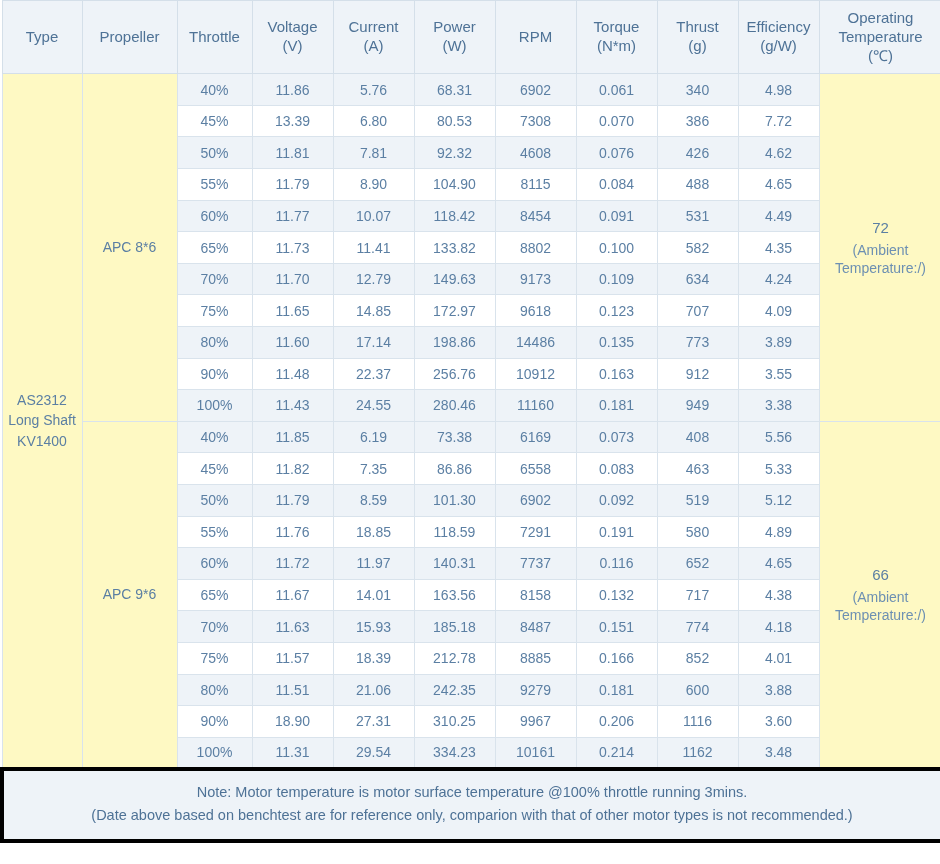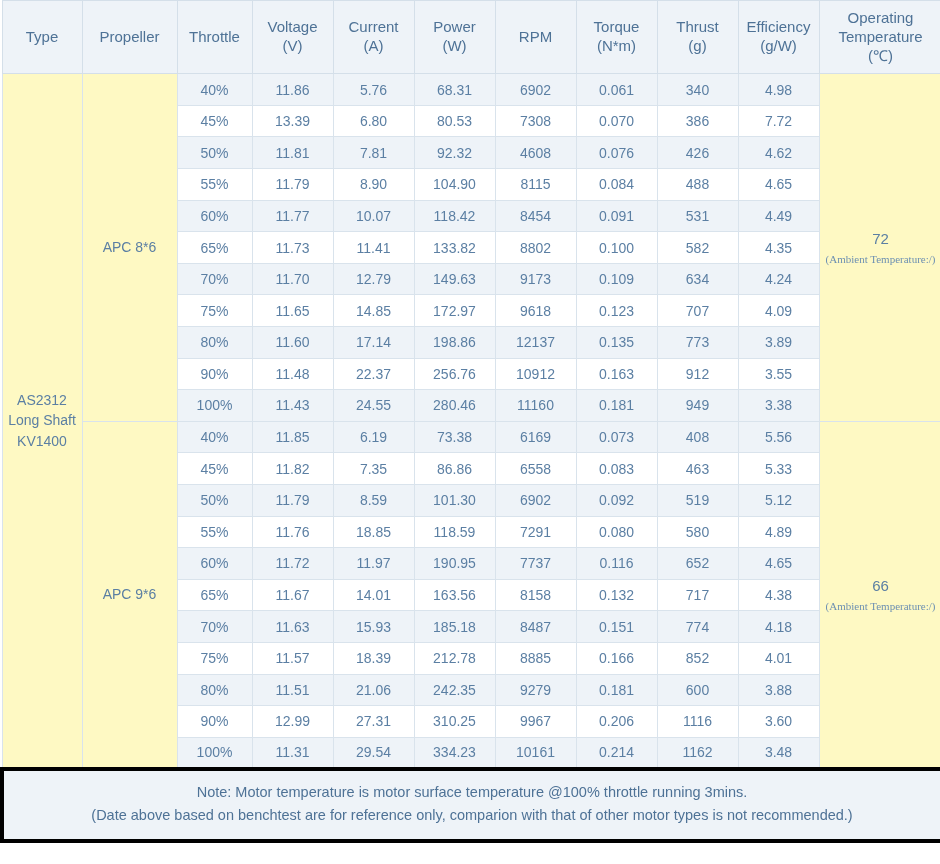--- a/index.html
+++ b/index.html
@@ -52,25 +52,24 @@
     background: #fef9c3;
     font-size: 14px;
     line-height: 1.45;
   }
   td.temp-cell .temp-main {
     font-size: 15px;
     display: block;
     margin-bottom: 2px;
   }
   td.temp-cell .temp-sub {
-    font-size: 11px;
+    font-size: 14px;
     display: block;
     line-height: 1.3;
     color: #6d90b2;
-    font-family: Liberation Serif, serif;
   }
   tr.note-row td {
     background: #eef3f8;
     border: 4px solid #000000;
     padding: 10px 4px 12px 4px;
     height: auto;
   }
   .note-line {
     font-size: 14.5px;
     color: #4e7296;
@@ -232,21 +231,21 @@
         <td class="cell-plain">9618</td>
         <td class="cell-plain">0.123</td>
         <td class="cell-plain">707</td>
         <td class="cell-plain">4.09</td>
       </tr>
       <tr>
         <td class="cell-alt">80%</td>
         <td class="cell-alt">11.60</td>
         <td class="cell-alt">17.14</td>
         <td class="cell-alt">198.86</td>
-        <td class="cell-alt">12137</td>
+        <td class="cell-alt">14486</td>
         <td class="cell-alt">0.135</td>
         <td class="cell-alt">773</td>
         <td class="cell-alt">3.89</td>
       </tr>
       <tr>
         <td class="cell-plain">90%</td>
         <td class="cell-plain">11.48</td>
         <td class="cell-plain">22.37</td>
         <td class="cell-plain">256.76</td>
         <td class="cell-plain">10912</td>
@@ -298,29 +297,29 @@
         <td class="cell-alt">0.092</td>
         <td class="cell-alt">519</td>
         <td class="cell-alt">5.12</td>
       </tr>
       <tr>
         <td class="cell-plain">55%</td>
         <td class="cell-plain">11.76</td>
         <td class="cell-plain">18.85</td>
         <td class="cell-plain">118.59</td>
         <td class="cell-plain">7291</td>
-        <td class="cell-plain">0.080</td>
+        <td class="cell-plain">0.191</td>
         <td class="cell-plain">580</td>
         <td class="cell-plain">4.89</td>
       </tr>
       <tr>
         <td class="cell-alt">60%</td>
         <td class="cell-alt">11.72</td>
         <td class="cell-alt">11.97</td>
-        <td class="cell-alt">190.95</td>
+        <td class="cell-alt">140.31</td>
         <td class="cell-alt">7737</td>
         <td class="cell-alt">0.116</td>
         <td class="cell-alt">652</td>
         <td class="cell-alt">4.65</td>
       </tr>
       <tr>
         <td class="cell-plain">65%</td>
         <td class="cell-plain">11.67</td>
         <td class="cell-plain">14.01</td>
         <td class="cell-plain">163.56</td>
@@ -354,21 +353,21 @@
         <td class="cell-alt">11.51</td>
         <td class="cell-alt">21.06</td>
         <td class="cell-alt">242.35</td>
         <td class="cell-alt">9279</td>
         <td class="cell-alt">0.181</td>
         <td class="cell-alt">600</td>
         <td class="cell-alt">3.88</td>
       </tr>
       <tr>
         <td class="cell-plain">90%</td>
-        <td class="cell-plain">12.99</td>
+        <td class="cell-plain">18.90</td>
         <td class="cell-plain">27.31</td>
         <td class="cell-plain">310.25</td>
         <td class="cell-plain">9967</td>
         <td class="cell-plain">0.206</td>
         <td class="cell-plain">1116</td>
         <td class="cell-plain">3.60</td>
       </tr>
       <tr>
         <td class="cell-alt">100%</td>
         <td class="cell-alt">11.31</td>

